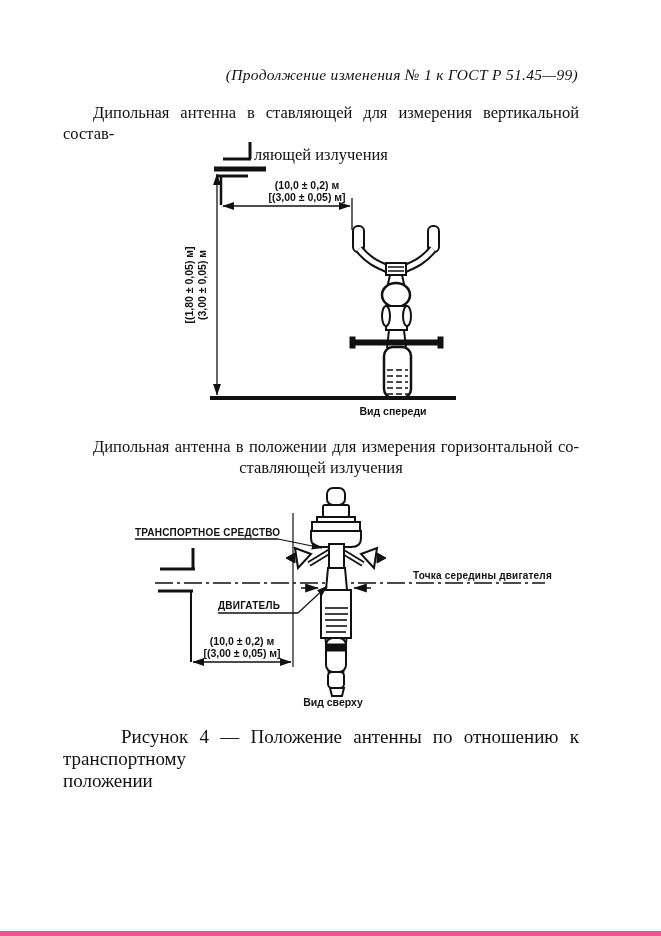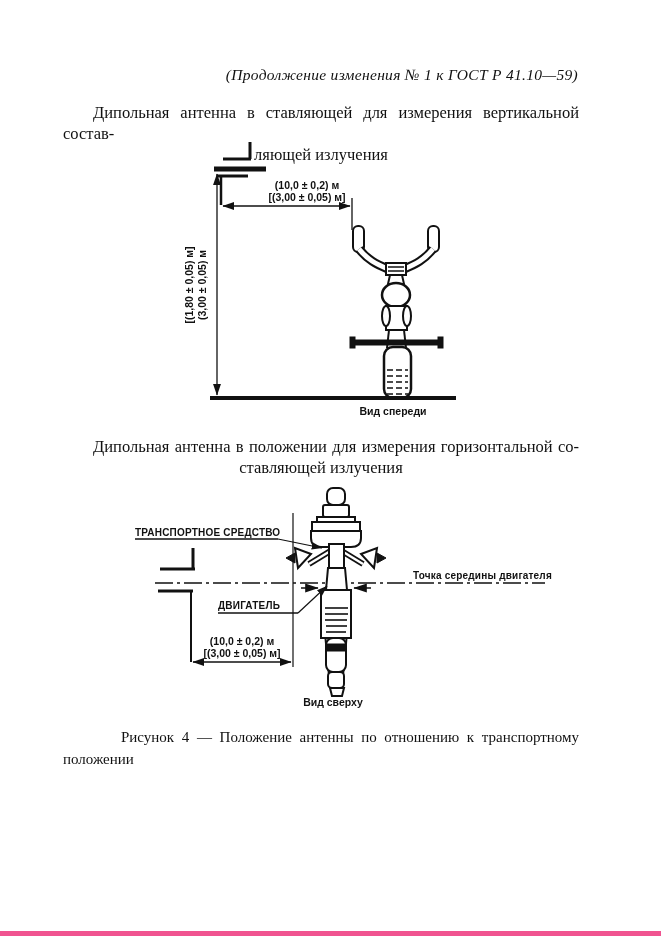--- a/index.html
+++ b/index.html
@@ -9,35 +9,35 @@
   }
   .header-note{
     position:absolute;top:66px;left:63px;width:515px;
     text-align:right;font-style:italic;font-size:15.5px;letter-spacing:.3px;
   }
   .para{
     position:absolute;left:63px;width:516px;font-size:16.5px;line-height:21px;
   }
   .para .l1{text-align:justify;text-align-last:justify;text-indent:30px;}
   .para .l2{text-align:center;}
-  .caption{position:absolute;left:63px;width:516px;font-size:15px;line-height:22px;}
+  .caption{position:absolute;left:63px;width:516px;font-size:19px;line-height:22px;}
   .caption .l1{text-indent:58px;text-align:justify;text-align-last:justify;}
   .fig{position:absolute;}
   svg text{font-family:"Liberation Sans", sans-serif;font-weight:bold;fill:#111;}
   .dim-t{font-size:10.5px;}
   .lbl{font-size:10px;letter-spacing:.2px;}
   .view-lbl{font-size:10.5px;}
   .footer-bar{position:absolute;left:0;bottom:0;width:100%;height:5px;background:#f05490;}
 </style>
 </head>
 <body>
 
 <div class="page">
 
-  <div class="header-note">(Продолжение изменения № 1 к ГОСТ Р 41.10—59)</div>
+  <div class="header-note">(Продолжение изменения № 1 к ГОСТ Р 51.45—99)</div>
 
   <div class="para" style="top:102px;">
     <div class="l1">Дипольная антенна в ставляющей для измерения вертикальной состав-</div>
     <div class="l2">ляющей излучения</div>
   </div>
 
   <svg class="fig" style="left:160px;top:138px;" width="320" height="290" viewBox="0 0 320 290">
     <defs>
       <marker id="arr" viewBox="0 0 10 10" refX="9.5" refY="5" markerWidth="9" markerHeight="9" orient="auto-start-reverse">
         <path d="M0,1.6 L10,5 L0,8.4 Z" fill="#111"></path>

